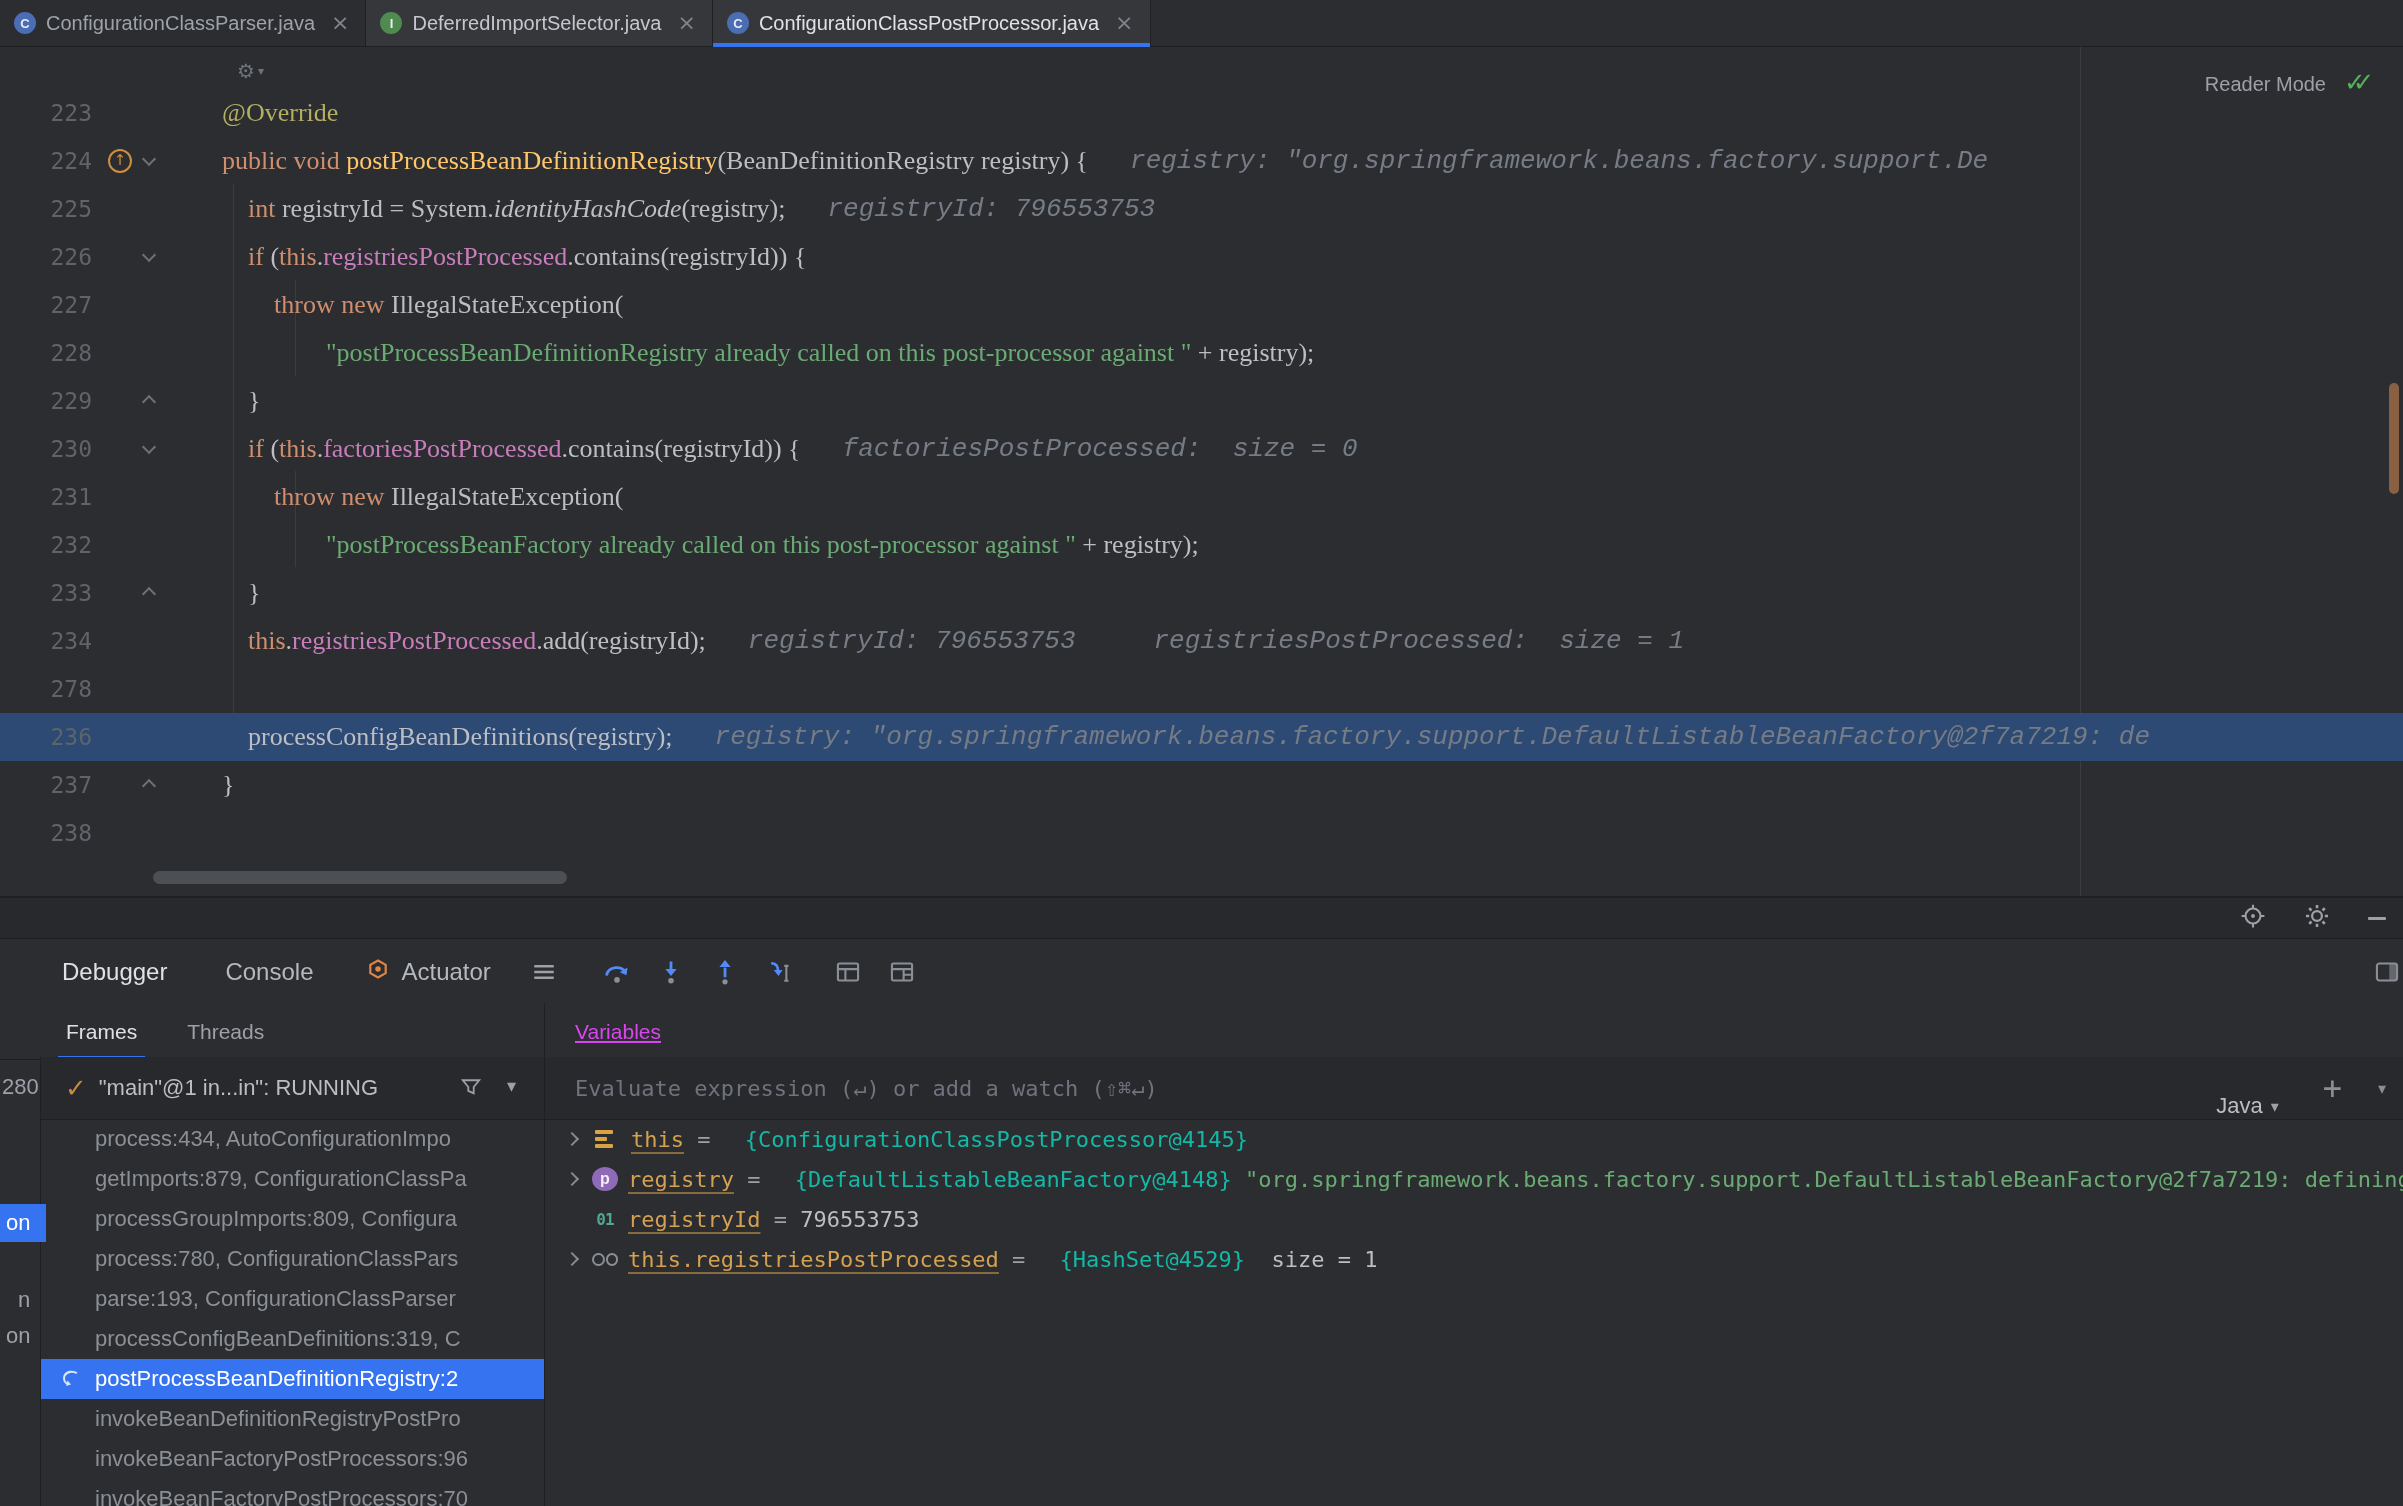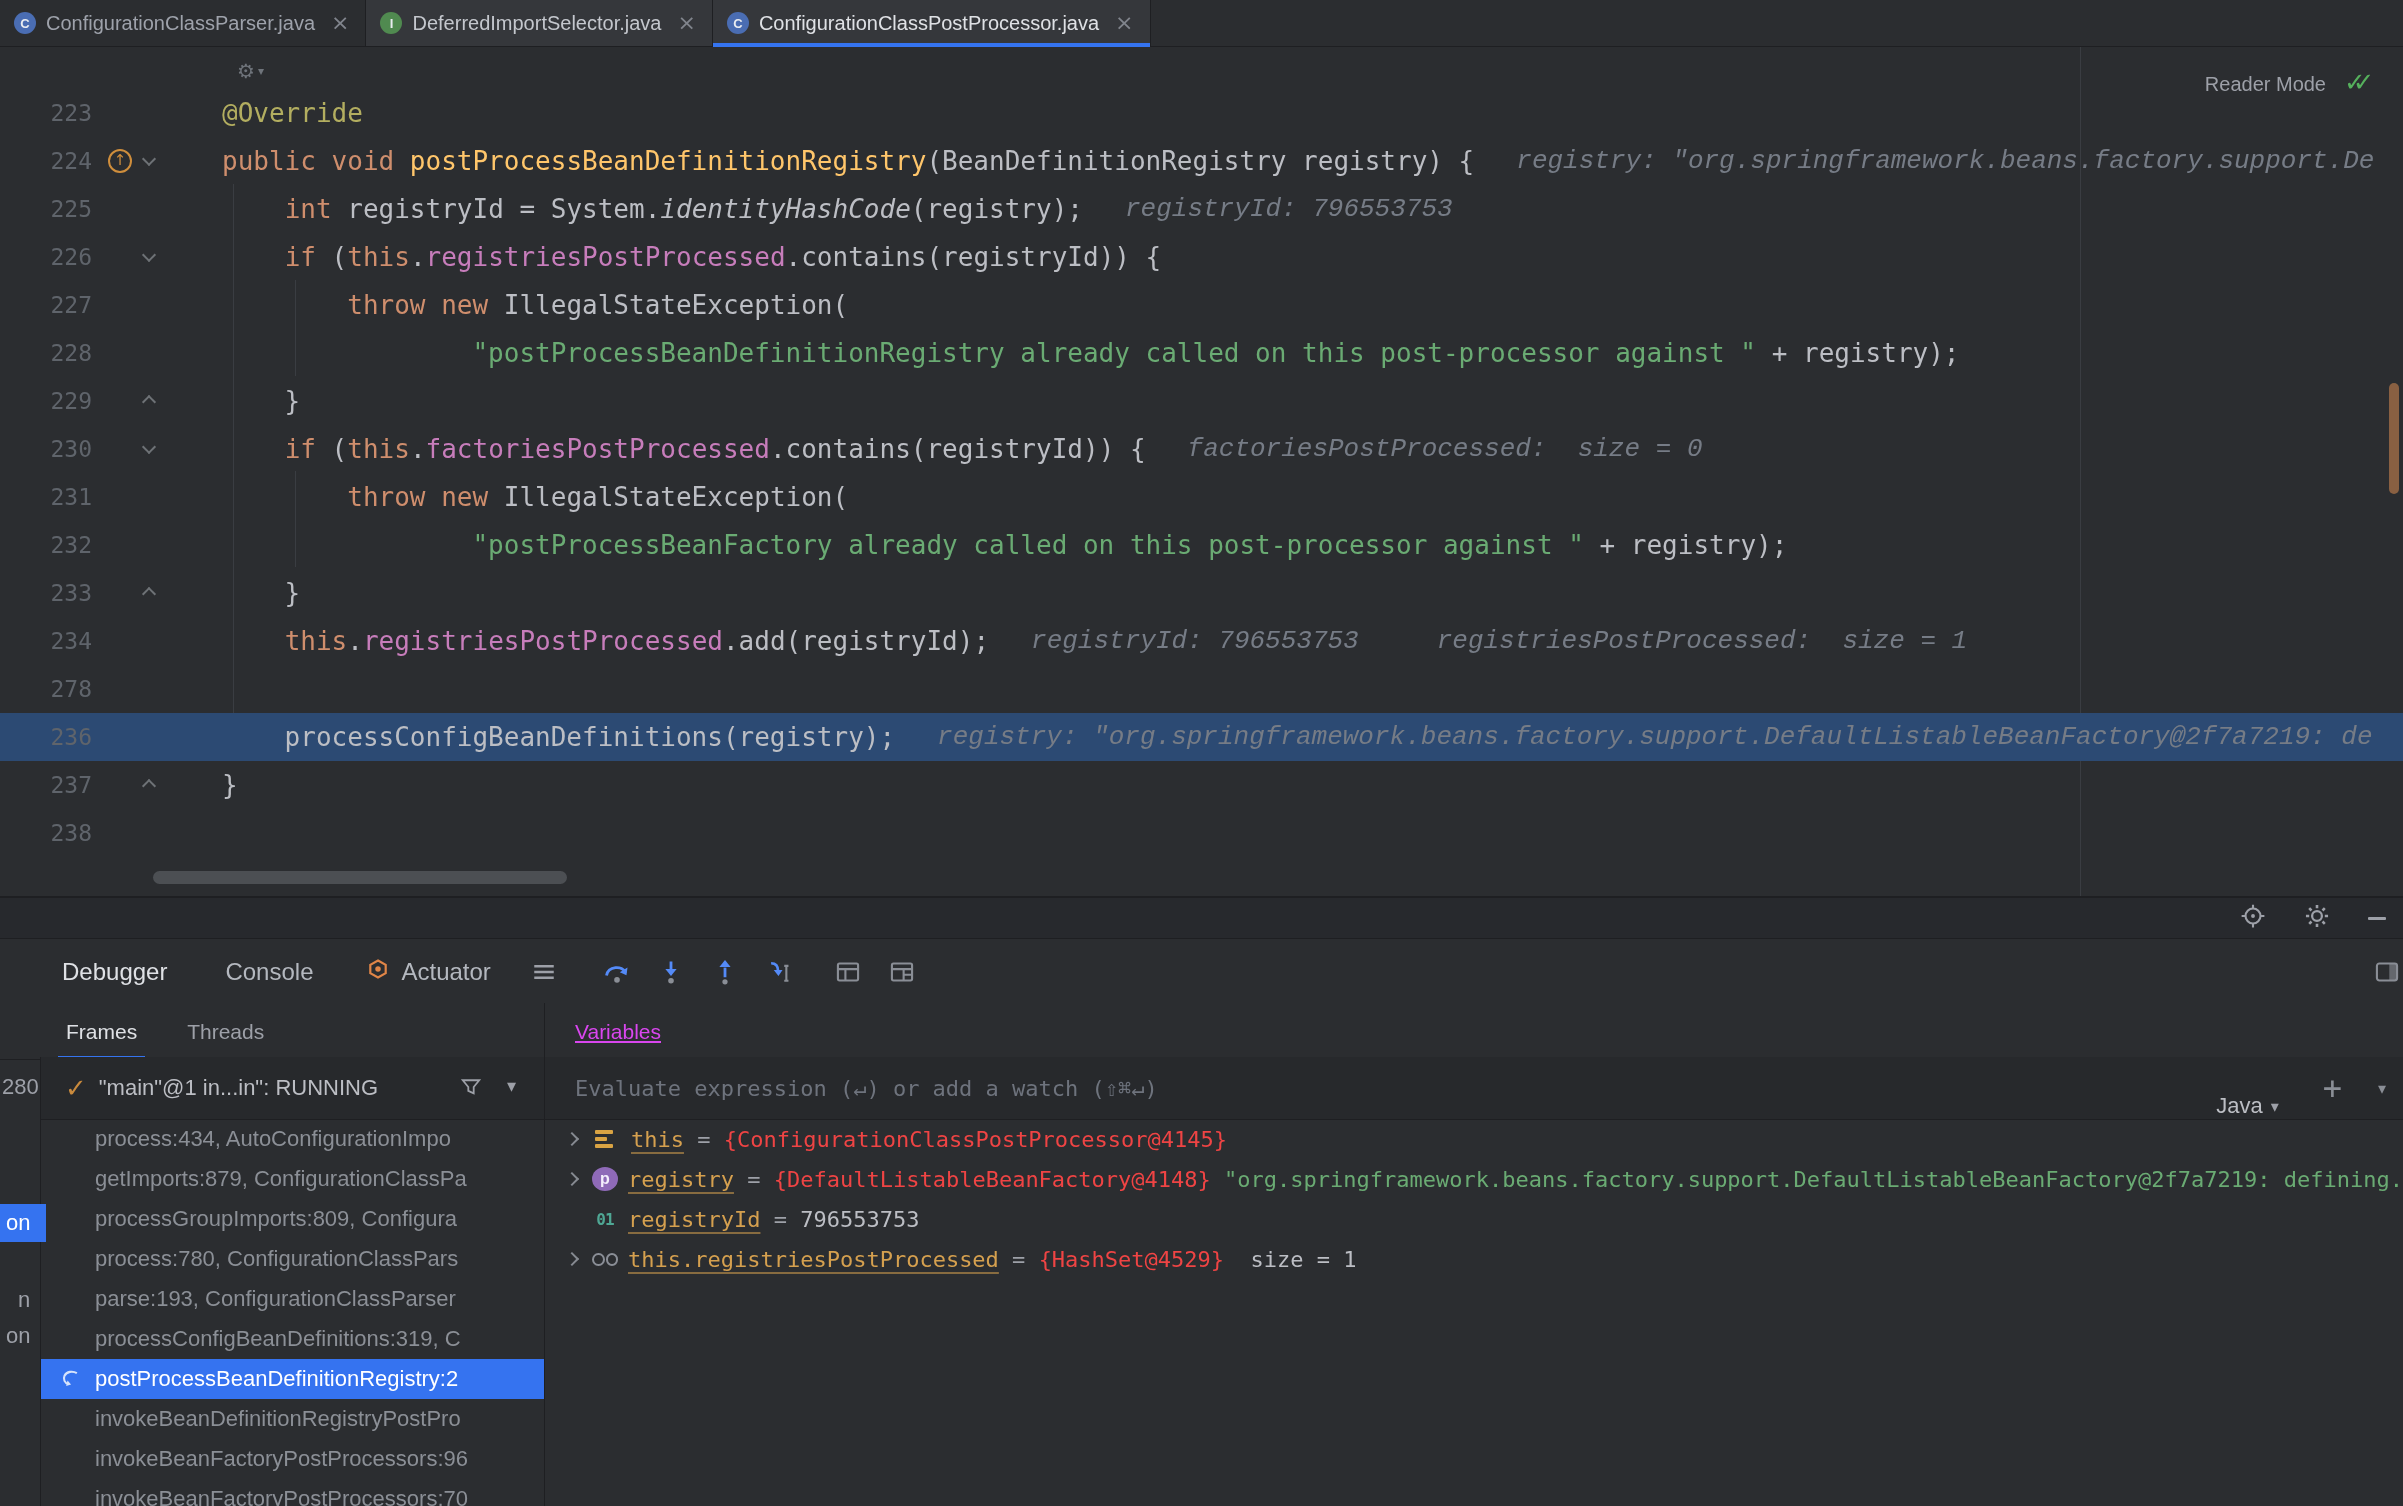--- a/index.html
+++ b/index.html
@@ -30,21 +30,21 @@
   .cl.exec{background:#2c4a73;}
   .ln{flex:0 0 92px;text-align:right;font-size:23px;color:#5f646b;}
   .gz{flex:0 0 130px;position:relative;height:100%;}
   .ovr{position:absolute;left:16px;top:12px;width:20px;height:20px;border:2px solid #cf8e3c;border-radius:50%;
        color:#cf8e3c;font-size:15px;line-height:19px;text-align:center;}
   .fold{position:absolute;left:50px;top:16px;width:14px;height:14px;}
   .fold.fo::before{content:"";position:absolute;left:2px;top:1px;width:8px;height:8px;
        border-right:2px solid #6e7276;border-bottom:2px solid #6e7276;transform:rotate(45deg);}
   .fold.fc::before{content:"";position:absolute;left:2px;top:4px;width:8px;height:8px;
        border-left:2px solid #6e7276;border-top:2px solid #6e7276;transform:rotate(45deg);}
-  .code{color:#bcbec4;}
+  .code{color:#bcbec4;font-family:Liberation Serif, serif;}
   .tk-kw{color:#cf8e6d;}
   .tk-fn{color:#ffc66b;}
   .tk-ann{color:#b3ae60;}
   .tk-fld{color:#c77dbb;}
   .tk-str{color:#6aab73;}
   .tk-def{color:#bcbec4;}
   .tk-itl{color:#bcbec4;font-style:italic;}
   .hint{color:#767c86;font-style:italic;margin-left:42px;font-family:Liberation Mono, monospace;}
   .reader{position:absolute;top:26px;right:78px;font-size:20px;color:#9da0a8;font-family:"Liberation Sans",sans-serif;}
   .checks{position:absolute;top:20px;right:12px;color:#55b05c;font-size:26px;letter-spacing:-13px;width:48px;font-weight:bold;}
@@ -103,21 +103,21 @@
   .vi-value .bar{display:block;height:4px;background:#d9a343;border-radius:1px;}
   .vi-value .b1{width:18px;} .vi-value .b2{width:12px;} .vi-value .b3{width:18px;}
   .vi-param{width:24px;height:24px;border-radius:50%;background:#8f6ab8;color:#f4eefc;
             font-size:16px;font-weight:bold;justify-content:center;font-family:"Liberation Sans",sans-serif;}
   .vi-prim{color:#4fa794;font-size:16px;font-weight:bold;letter-spacing:-1px;}
   .vi-watch i{width:9px;height:9px;border:2px solid #8a8e96;border-radius:50%;display:inline-block;}
   .vi-watch i + i{margin-left:1px;}
   .vname{margin-left:10px;color:#d5a04f;text-decoration:underline;text-decoration-color:rgba(213,160,79,.55);
          text-underline-offset:5px;}
   .veq{color:#9da0a8;}
-  .vref{color:#ef4444;}
+  .vref{color:#14b8a6;margin-left:21px;}
   .vstr{color:#6aab73;}
   .vplain{color:#bcbec4;}
 
   .frag{position:absolute;font-size:22px;color:#9da0a8;white-space:nowrap;overflow:hidden;}
   .frag.fsel{background:#3573f0;color:#fff;width:40px;height:38px;display:flex;align-items:center;padding-left:6px;}
 </style>
 </head>
 <body>
 
 <div class="app">

